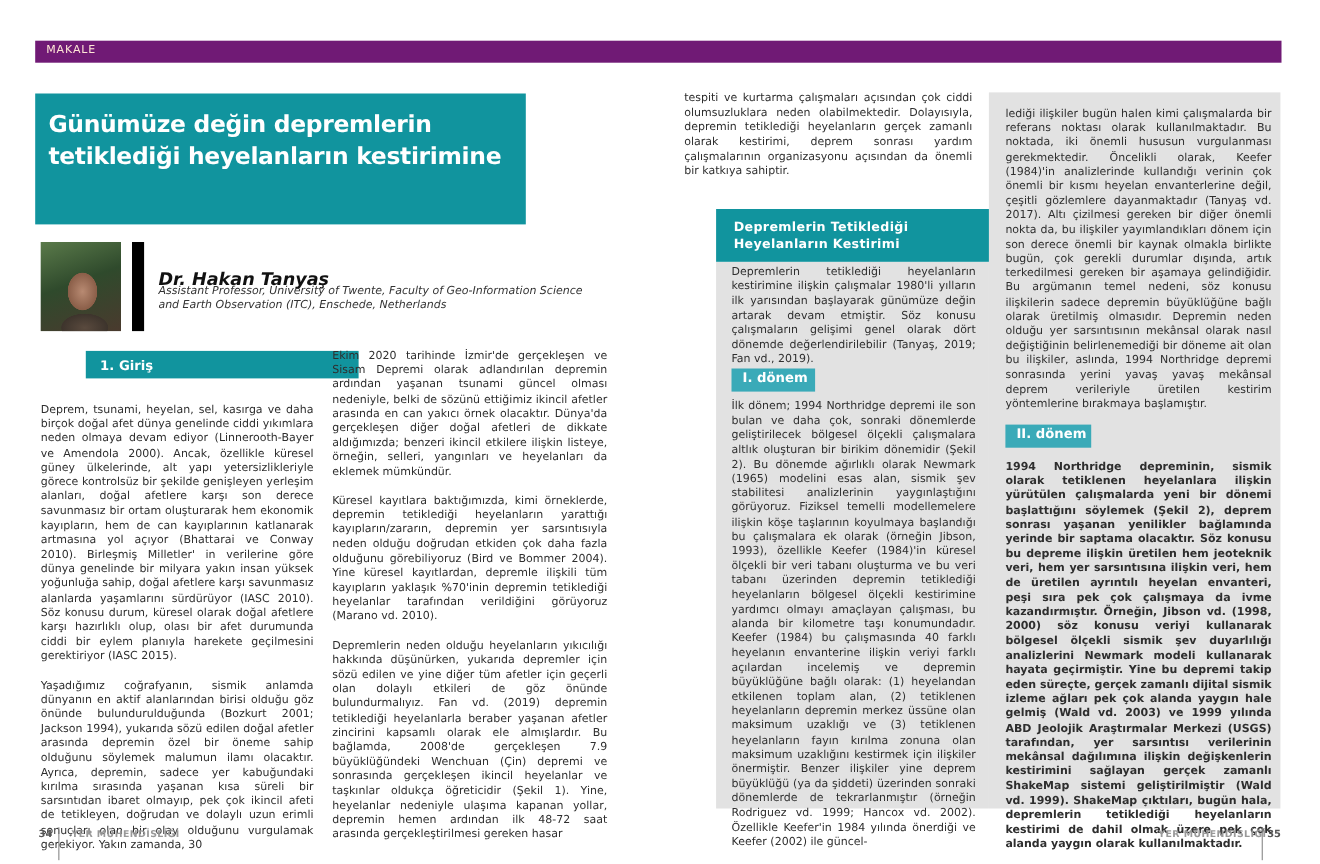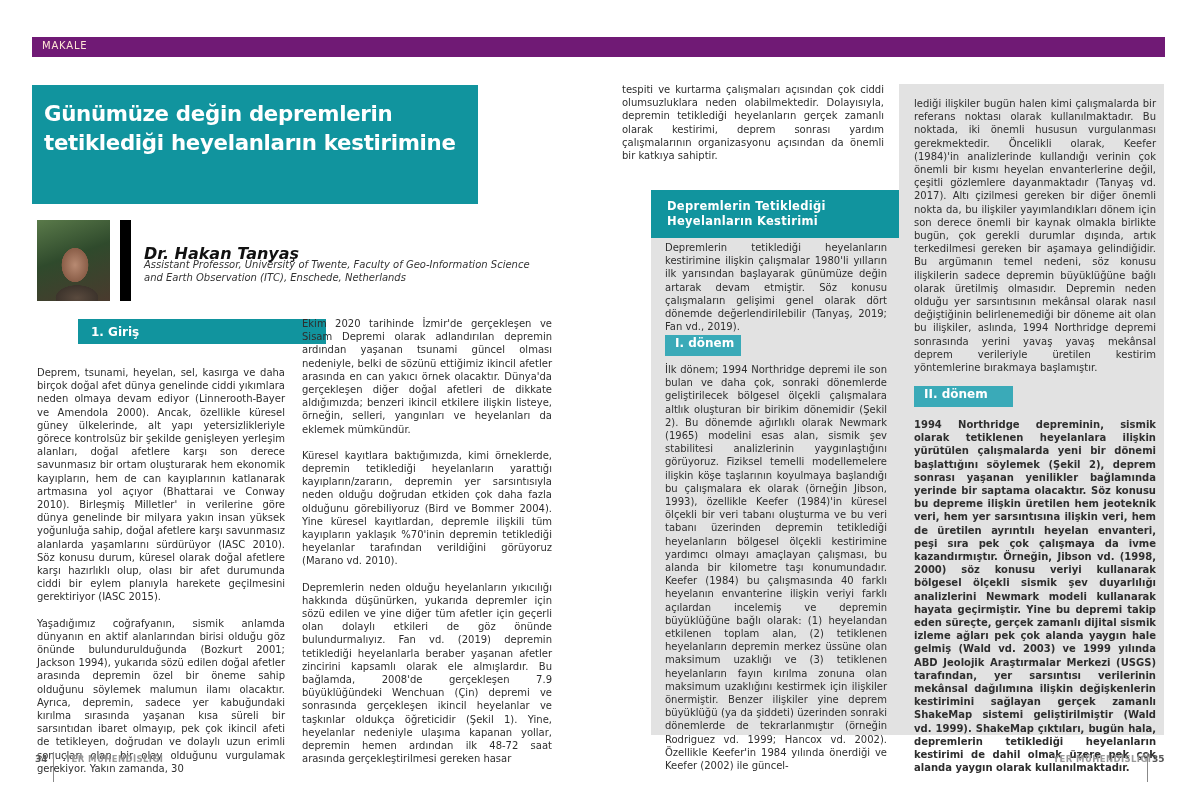--- a/index.html
+++ b/index.html
@@ -22,21 +22,21 @@
 
   .sec-head { position: absolute; background: #11949e; color: #ffffff; font-weight: bold; }
   .sec-giris { left: 37px; top: 319px; width: 248px; height: 25px; font-size: 12px; padding: 6px 0 0 13px; margin-left: 41px; }
   .sec-kestirim { left: 651px; top: 190px; width: 248px; height: 48px; font-size: 11.5px; line-height: 15px; padding: 9px 0 12px 16px; letter-spacing: 0.3px; }
 
   .gray-panel-a { position: absolute; left: 651px; top: 238px; width: 248px; height: 497px; background: #e2e2e2; }
   .gray-panel-b { position: absolute; left: 899px; top: 84px; width: 265px; height: 651px; background: #e2e2e2; }
 
   .badge { position: absolute; background: #3aaab8; color: #ffffff; font-weight: bold; font-size: 12px; padding: 1px 0 0 10px; }
   .badge-1 { left: 665px; top: 335px; width: 76px; height: 21px; }
-  .badge-2 { left: 914px; top: 386px; width: 99px; height: 21px; }
+  .badge-2 { left: 914px; top: 386px; width: 78px; height: 21px; }
 
   .col { position: absolute; font-size: 10px; line-height: 13.2px; color: #2e2e2e; text-align: justify; }
   .col p { margin-bottom: 13px; }
   .col1 { left: 37px; top: 366px; width: 248px; }
   .col2 { left: 302px; top: 317px; width: 250px; }
   .col3a { left: 622px; top: 83px; width: 262px; }
   .col3b { left: 665px; top: 241px; width: 222px; }
   .col3c { left: 665px; top: 363px; width: 222px; }
   .col4a { left: 914px; top: 97px; width: 242px; }
   .col4b { left: 914px; top: 418px; width: 242px; font-weight: bold; }

